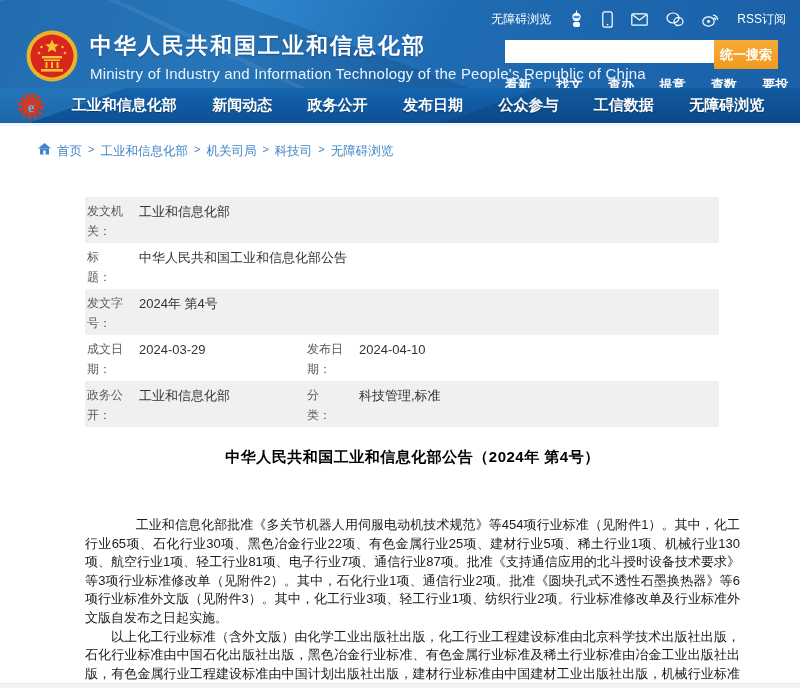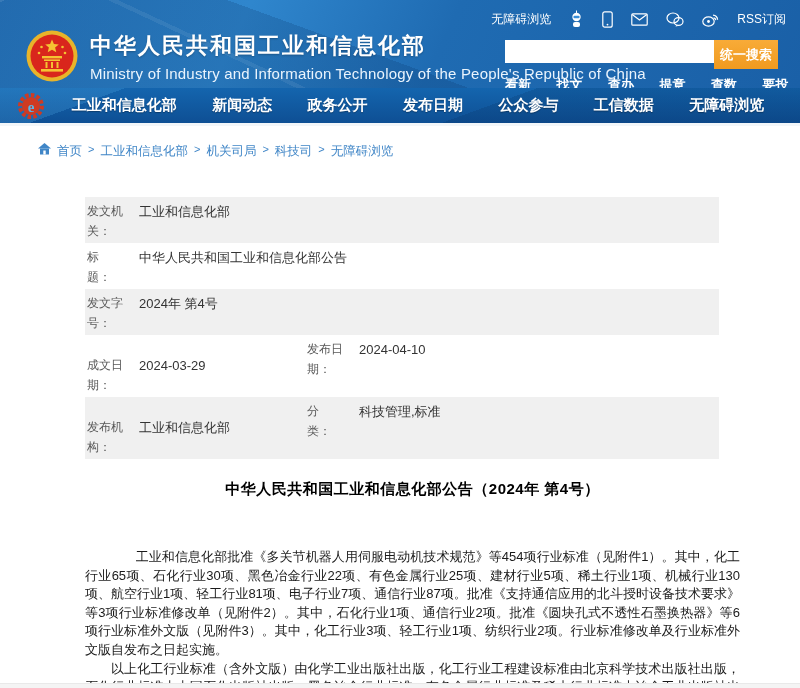--- a/index.html
+++ b/index.html
@@ -100,21 +100,21 @@
   .breadcrumb a { color: #4086c7; text-decoration: none; cursor: pointer; }
   .breadcrumb .sep { color: #4086c7; font-size: 11px; }
 
   
   .content { width: 655px; margin: 37px 0 0 85px; }
 
   .doc-table { width: 634px; }
   .doc-row { display: flex; min-height: 42px; padding: 4px 0 2px 0; }
   .doc-row.gray { background: #f0f0f0; }
   .doc-cell { display: flex; align-items: flex-start; }
-  .doc-cell.c1 { width: 220px; margin-top: 16px; }
+  .doc-cell.c1 { width: 220px; }
   .doc-cell.rest { flex: 1; }
   .doc-lbl {
     width: 40px; margin-left: 2px; margin-right: 12px; flex: none;
     font-size: 12px; line-height: 20px; color: #595959;
     word-break: break-all;
   }
   .doc-val { font-size: 13px; line-height: 20px; color: #333; padding-top: 0.5px; }
 
   .article-title {
     margin-top: 21px;
@@ -279,21 +279,21 @@
         <div class="doc-lbl">成文日期：</div>
         <div class="doc-val">2024-03-29</div>
       </div>
       <div class="doc-cell rest">
         <div class="doc-lbl">发布日期：</div>
         <div class="doc-val">2024-04-10</div>
       </div>
     </div>
     <div class="doc-row gray">
       <div class="doc-cell c1">
-        <div class="doc-lbl">发布机构：</div>
+        <div class="doc-lbl">政务公开：</div>
         <div class="doc-val">工业和信息化部</div>
       </div>
       <div class="doc-cell rest">
         <div class="doc-lbl">分　　类：</div>
         <div class="doc-val">科技管理,标准</div>
       </div>
     </div>
   </div>
 
   <div class="article-title">中华人民共和国工业和信息化部公告（2024年 第4号）</div>

